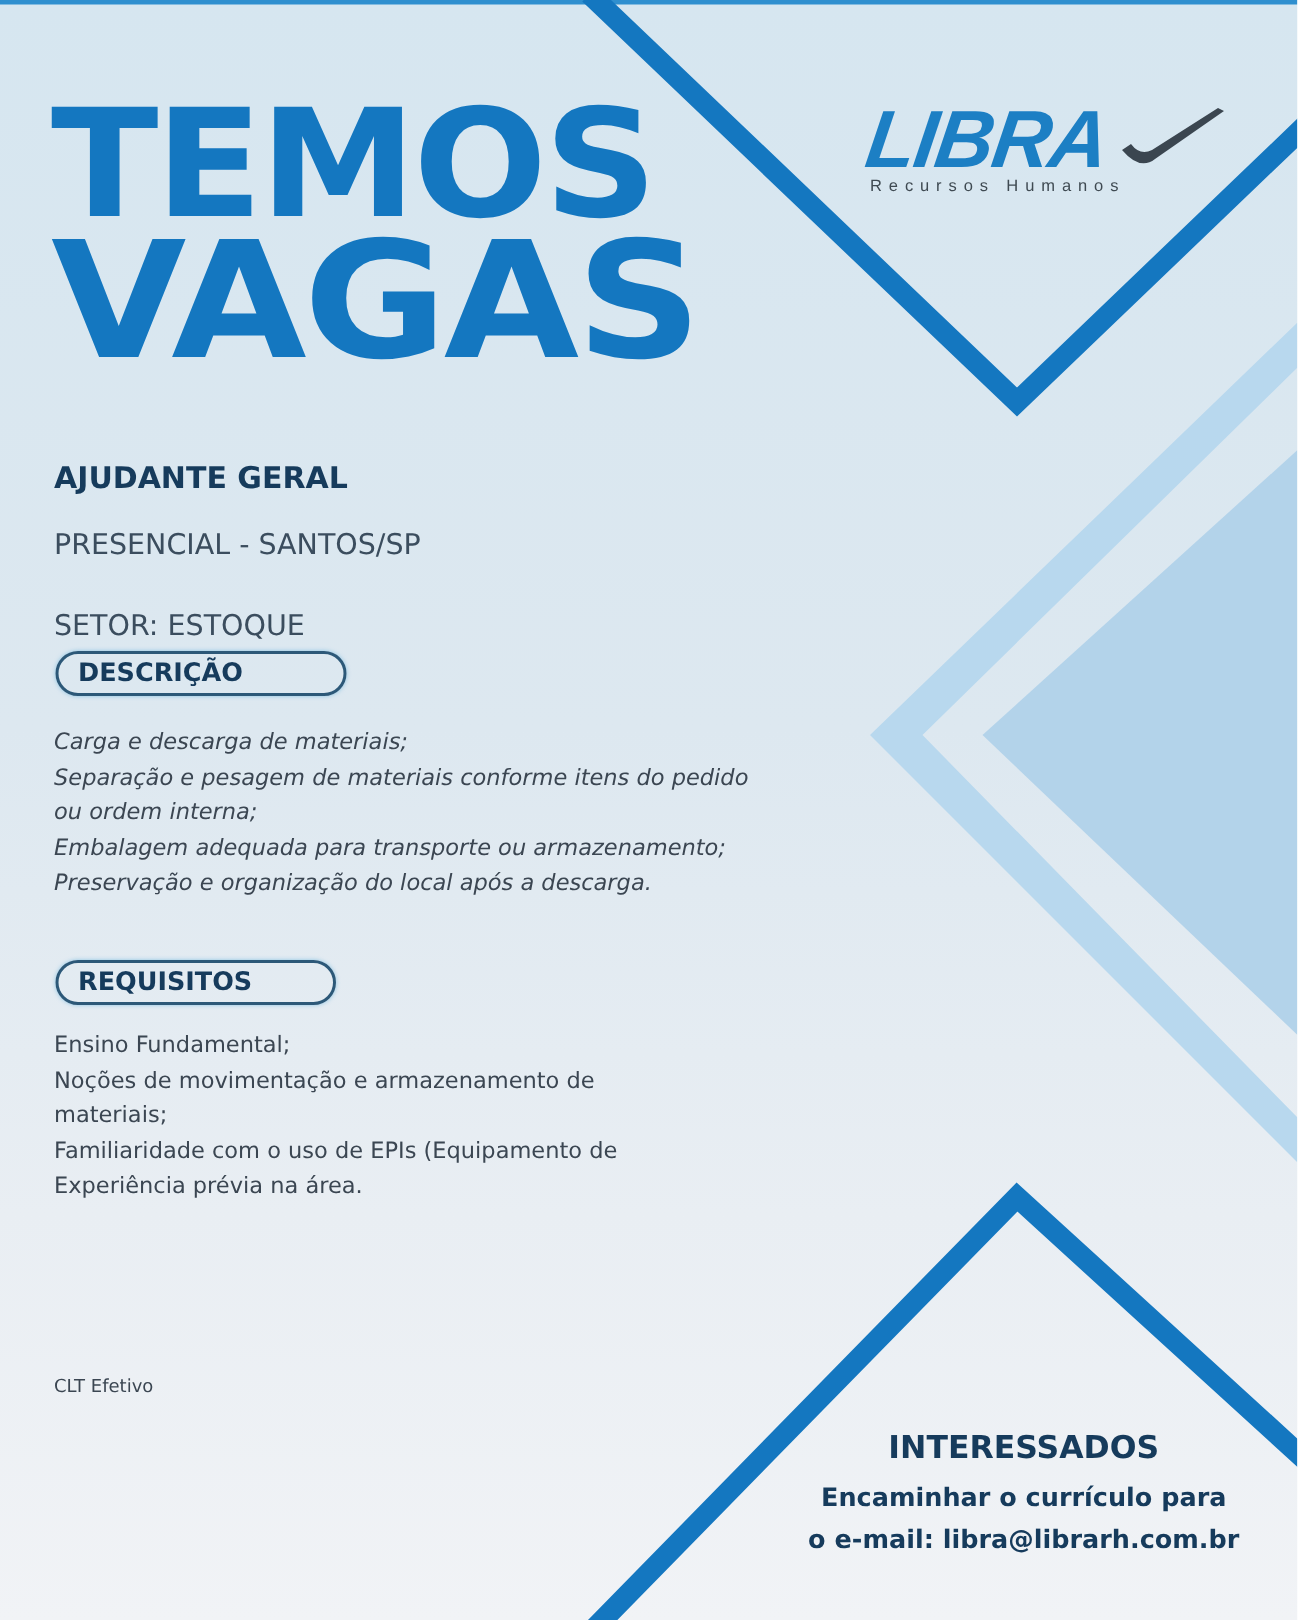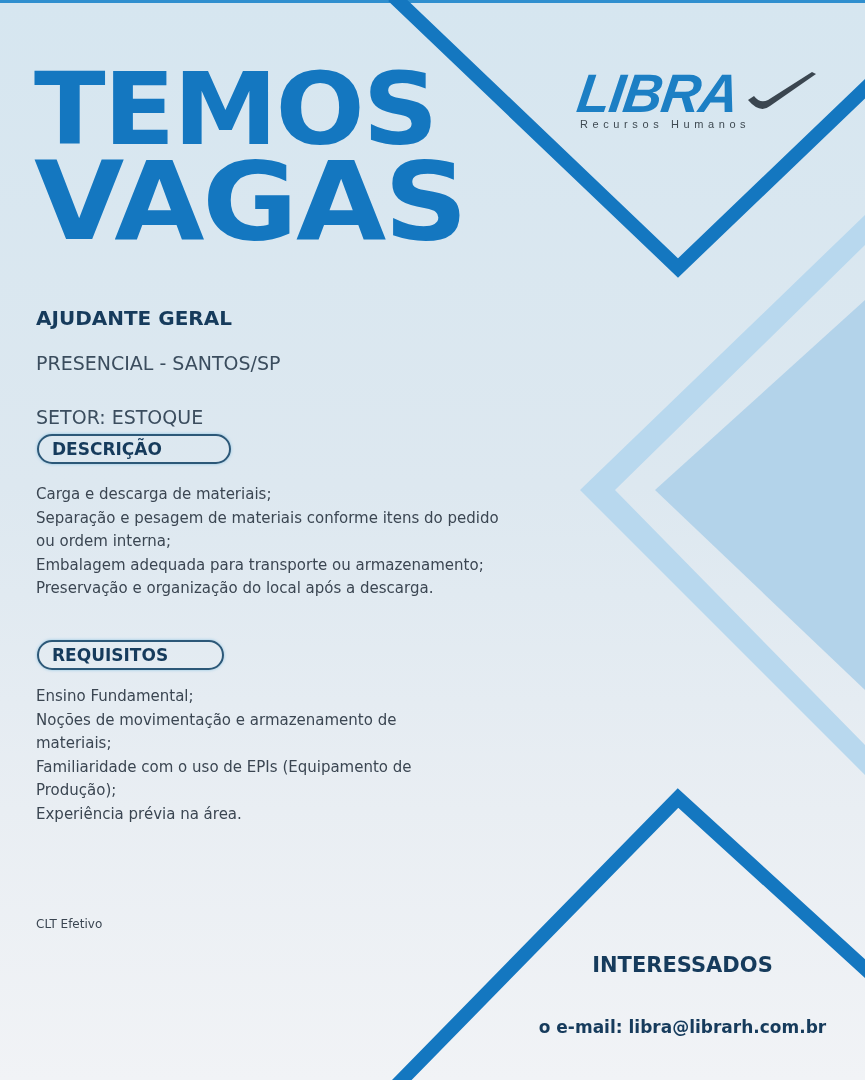--- a/index.html
+++ b/index.html
@@ -33,21 +33,21 @@
   .m1 { top:352px; } .m2 { top:390px;margin-top:16px; }
   .pill {
     position:absolute; left:37px; height:30px; border:2.5px solid #2c5878; border-radius:16px;
     box-sizing:border-box; font-size:17px; font-weight:bold; color:#163b5c;
     padding-left:13px; line-height:26px; box-shadow:0 0 3px rgba(80,170,220,0.6);
   }
   .p1 { top:434px; width:194px; }
   .p2 { top:640px; width:187px; }
   .p3 { top:863px; width:369px; }
   .list { position:absolute; left:36px; font-size:15px; line-height:23.5px; color:#3b4652; margin:0; padding:0; list-style:none; }
-  .l1 { top:483px; width:540px; }
+  .l1 { top:483px; width:540px;font-style:italic; }
   .l2 { top:685px; width:450px; }
   .regime { position:absolute; left:36px; top:917px; font-size:12px; color:#3b4652; }
   .contact { position:absolute; left:520px; width:325px; text-align:center; color:#163b5c; font-weight:bold; }
   .c-title { top:953px; font-size:21px; }
   .c-line { font-size:17px; }
   .c1 { top:989px; } .c2 { top:1017px; }
 </style>
 </head>
 <body>
 
@@ -87,21 +87,21 @@
     <li>Embalagem adequada para transporte ou armazenamento;</li>
     <li>Preservação e organização do local após a descarga.</li>
   </ul>
 
   <div class="pill p2">REQUISITOS</div>
   <ul class="list l2">
     <li>Ensino Fundamental;</li>
     <li>Noções de movimentação e armazenamento de</li>
     <li>materiais;</li>
     <li>Familiaridade com o uso de EPIs (Equipamento de</li>
-    <li>Produção);</li>
     <li>Experiência prévia na área.</li>
   </ul>
 
   <div class="regime">CLT Efetivo</div>
 
   <div class="contact c-title">INTERESSADOS</div>
+  <div class="contact c-line c1">Encaminhar o currículo para</div>
   <div class="contact c-line c2">o e-mail: libra@librarh.com.br</div>
 </div>
 
 </body></html>

